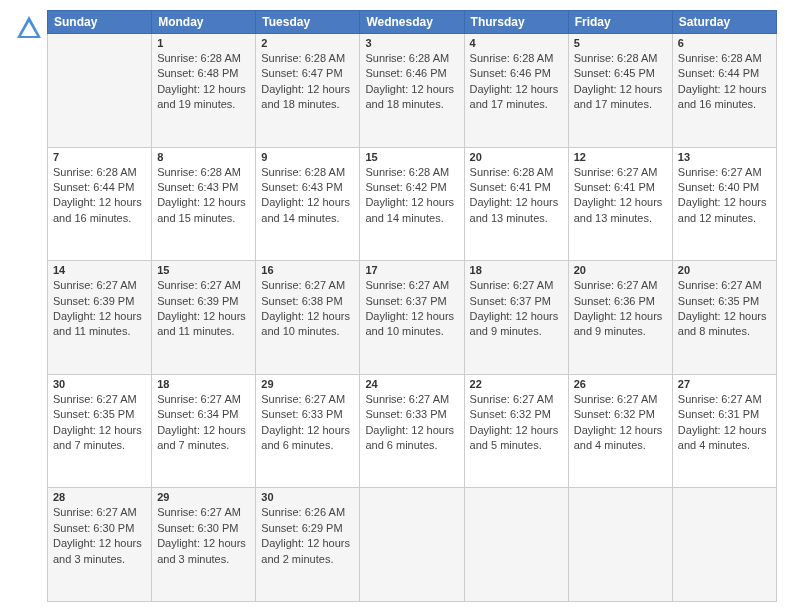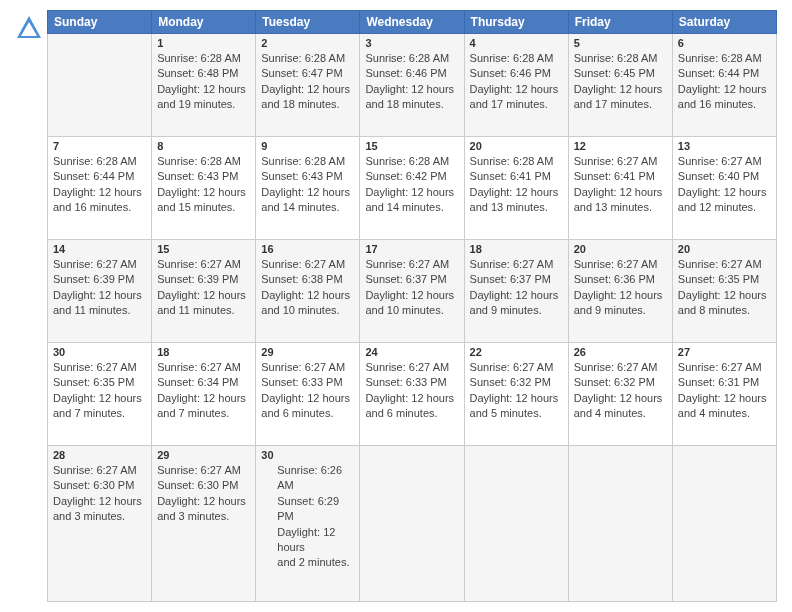--- a/index.html
+++ b/index.html
@@ -343,21 +343,21 @@
           </td>
           <td>
             <span class="day-num">29</span>
             <div class="day-info" style="white-space: pre-line;">Sunrise: 6:27 AM
 Sunset: 6:30 PM
 Daylight: 12 hours
 and 3 minutes.</div>
           </td>
           <td>
             <span class="day-num">30</span>
-            <div class="day-info" style="white-space: pre-line; margin-left: 16px;">Sunrise: 6:26 AM
+            <div class="day-info" style="white-space: pre-line;">Sunrise: 6:26 AM
 Sunset: 6:29 PM
 Daylight: 12 hours
 and 2 minutes.</div>
           </td>
           <td class="empty-cell"></td>
           <td class="empty-cell"></td>
           <td class="empty-cell"></td>
           <td class="empty-cell"></td>
         </tr>
       </tbody>

